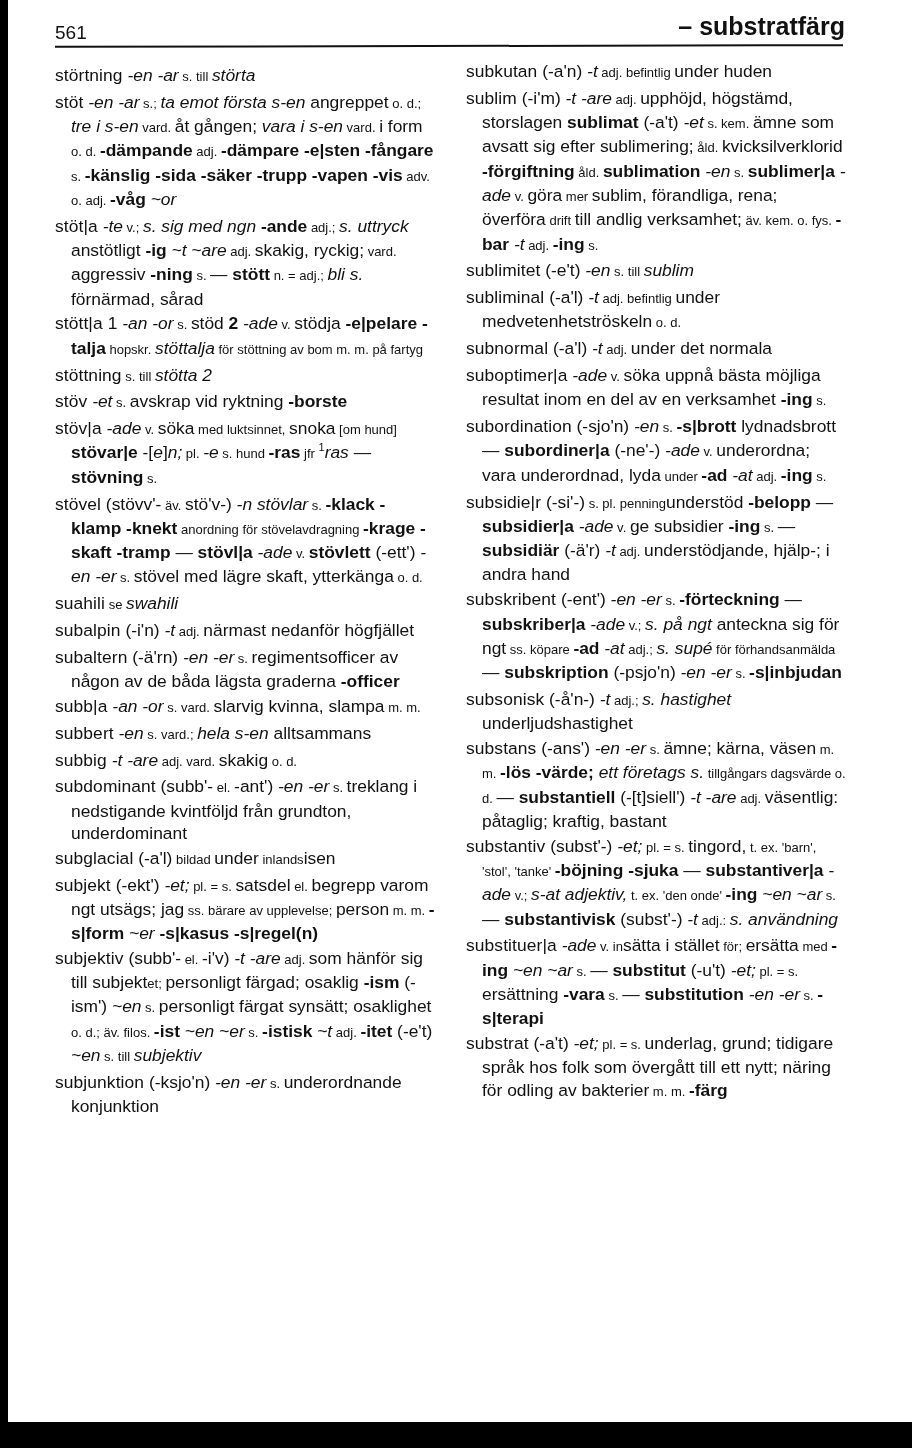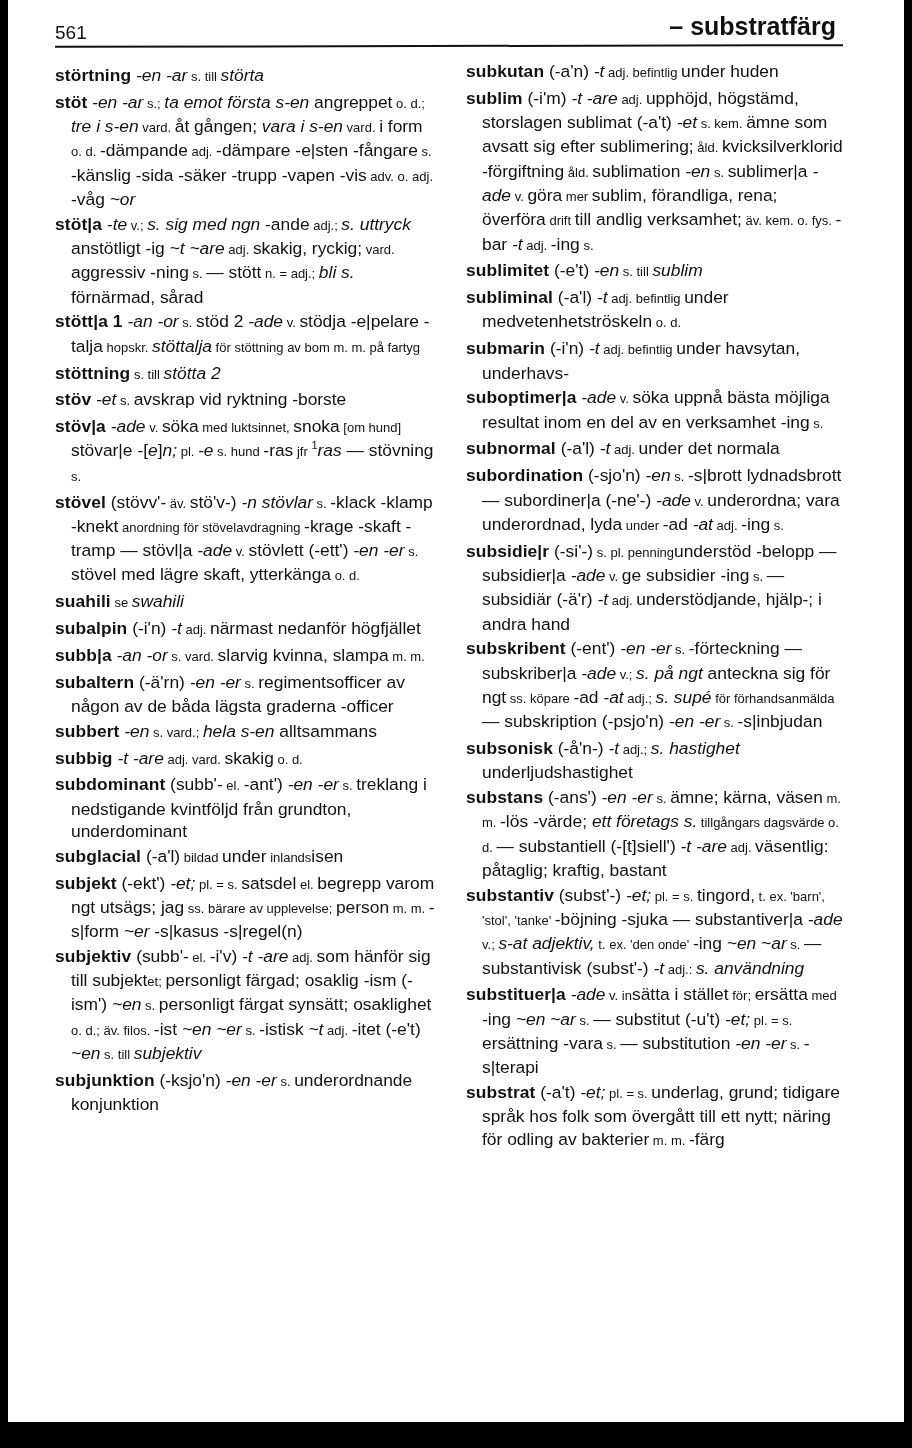--- a/index.html
+++ b/index.html
@@ -5,42 +5,43 @@
   html, body { margin: 0; padding: 0; }
   body {
     width: 912px; height: 1448px; position: relative; overflow: hidden;
     background: #000;
     font-family: "Liberation Sans", sans-serif;
     color: #111;
   }
   .page {
     position: absolute; left: 8px; top: 0; width: 896px; height: 1422px;
     background: #fff;
+    padding-left: 9px;
   }
   .page-number {
     position: absolute; left: 47px; top: 22px; font-size: 19px; color: #111;
   }
   .running-head {
     position: absolute; right: 68px; top: 12px; font-size: 25px; font-weight: bold;
   }
   .rule {
     position: absolute; left: 47px; top: 45px; width: 788px; height: 2px; background: #111;
     transform: rotate(-0.12deg);
   }
   .col {
     position: absolute; top: 64px; width: 380px;
     font-size: 17.4px; line-height: 22.3px;
   }
   .col.left { left: 47px; }
   .col.right { left: 458px; top: 60px; }
   .entry {
     padding-left: 16px; text-indent: -16px; margin-bottom: 2.5px;
   }
-  .hw { font-weight: 700; letter-spacing: 0.1px; }
-  .b { font-weight: normal; margin-top: 44px; }
+  .hw { font-weight: 400; letter-spacing: 0.1px; }
+  .b { font-weight: bold; margin-top: 44px; }
   .i { font-style: italic; }
   .sm { font-size: 13px; }
   .sup { font-size: 11px; vertical-align: super; line-height: 0; }
 </style>
 </head>
 <body>
 
 <div class="page">
   <div class="page-number">561</div>
   <div class="running-head">– substratfärg</div>
@@ -50,38 +51,37 @@
       <div class="entry"><span class="hw">störtning</span><span class="i"> -en -ar</span><span class="sm"> s. till </span><span class="i">störta</span></div>
       <div class="entry"><span class="hw">stöt</span><span class="i"> -en -ar</span><span class="sm"> s.; </span><span class="i">ta emot första s-en</span><span> angreppet</span><span class="sm"> o. d.; </span><span class="i">tre i s-en</span><span class="sm"> vard. </span><span>åt gången; </span><span class="i">vara i s-en</span><span class="sm"> vard. </span><span>i form</span><span class="sm"> o. d. </span><span class="b">-dämpande</span><span class="sm"> adj. </span><span class="b">-dämpare -e|sten -fångare</span><span class="sm"> s. </span><span class="b">-känslig -sida -säker -trupp -vapen -vis</span><span class="sm"> adv. o. adj. </span><span class="b">-våg</span><span class="i"> ~or</span></div>
       <div class="entry"><span class="hw">stöt|a</span><span class="i"> -te</span><span class="sm"> v.; </span><span class="i">s. sig med ngn</span><span class="b"> -ande</span><span class="sm"> adj.; </span><span class="i">s. uttryck</span><span> anstötligt </span><span class="b">-ig</span><span class="i"> ~t ~are</span><span class="sm"> adj. </span><span>skakig, ryckig;</span><span class="sm"> vard. </span><span>aggressiv </span><span class="b">-ning</span><span class="sm"> s. </span><span>— </span><span class="b">stött</span><span class="sm"> n. = adj.; </span><span class="i">bli s.</span><span> förnärmad, sårad</span></div>
       <div class="entry"><span class="hw">stött|a 1</span><span class="i"> -an -or</span><span class="sm"> s. </span><span>stöd </span><span class="b">2</span><span class="i"> -ade</span><span class="sm"> v. </span><span>stödja </span><span class="b">-e|pelare -talja</span><span class="sm"> hopskr. </span><span class="i">stöttalja</span><span class="sm"> för stöttning av bom m. m. på fartyg</span></div>
       <div class="entry"><span class="hw">stöttning</span><span class="sm"> s. till </span><span class="i">stötta 2</span></div>
       <div class="entry"><span class="hw">stöv</span><span class="i"> -et</span><span class="sm"> s. </span><span>avskrap vid ryktning </span><span class="b">-borste</span></div>
       <div class="entry"><span class="hw">stöv|a</span><span class="i"> -ade</span><span class="sm"> v. </span><span>söka</span><span class="sm"> med luktsinnet, </span><span>snoka</span><span class="sm"> [om hund] </span><span class="b">stövar|e</span><span> -[</span><span class="i">e</span><span>]</span><span class="i">n;</span><span class="sm"> pl. </span><span class="i">-e</span><span class="sm"> s. hund </span><span class="b">-ras</span><span class="sm"> jfr </span><span class="sup">1</span><span class="i">ras</span><span> — </span><span class="b">stövning</span><span class="sm"> s.</span></div>
       <div class="entry"><span class="hw">stövel</span><span> (stövv'-</span><span class="sm"> äv. </span><span>stö'v-) </span><span class="i">-n stövlar</span><span class="sm"> s. </span><span class="b">-klack -klamp -knekt</span><span class="sm"> anordning för stövelavdragning </span><span class="b">-krage -skaft -tramp</span><span> — </span><span class="b">stövl|a</span><span class="i"> -ade</span><span class="sm"> v. </span><span class="b">stövlett</span><span> (-ett') </span><span class="i">-en -er</span><span class="sm"> s. </span><span>stövel med lägre skaft, ytterkänga</span><span class="sm"> o. d.</span></div>
       <div class="entry"><span class="hw">suahili</span><span class="sm"> se </span><span class="i">swahili</span></div>
       <div class="entry"><span class="hw">subalpin</span><span> (-i'n) </span><span class="i">-t</span><span class="sm"> adj. </span><span>närmast nedanför högfjället</span></div>
+      <div class="entry"><span class="hw">subaltern</span><span> (-ä'rn) </span><span class="i">-en -er</span><span class="sm"> s. </span><span>regimentsofficer av någon av de båda lägsta graderna </span><span class="b">-officer</span></div>
       <div class="entry"><span class="hw">subb|a</span><span class="i"> -an -or</span><span class="sm"> s. vard. </span><span>slarvig kvinna, slampa</span><span class="sm"> m. m.</span></div>
-      <div class="entry"><span class="hw">subaltern</span><span> (-ä'rn) </span><span class="i">-en -er</span><span class="sm"> s. </span><span>regimentsofficer av någon av de båda lägsta graderna </span><span class="b">-officer</span></div>
       <div class="entry"><span class="hw">subbert</span><span class="i"> -en</span><span class="sm"> s. vard.; </span><span class="i">hela s-en</span><span> alltsammans</span></div>
       <div class="entry"><span class="hw">subbig</span><span class="i"> -t -are</span><span class="sm"> adj. vard. </span><span>skakig</span><span class="sm"> o. d.</span></div>
       <div class="entry"><span class="hw">subdominant</span><span> (subb'-</span><span class="sm"> el. </span><span>-ant') </span><span class="i">-en -er</span><span class="sm"> s. </span><span>treklang i nedstigande kvintföljd från grundton, underdominant</span></div>
       <div class="entry"><span class="hw">subglacial</span><span> (-a'l)</span><span class="sm"> bildad </span><span>under</span><span class="sm"> inlands</span><span>isen</span></div>
       <div class="entry"><span class="hw">subjekt</span><span> (-ekt') </span><span class="i">-et;</span><span class="sm"> pl. = s. </span><span>satsdel</span><span class="sm"> el. </span><span>begrepp varom ngt utsägs; jag</span><span class="sm"> ss. bärare av upplevelse; </span><span>person</span><span class="sm"> m. m. </span><span class="b">-s|form</span><span class="i"> ~er </span><span class="b">-s|kasus -s|regel(n)</span></div>
       <div class="entry"><span class="hw">subjektiv</span><span> (subb'-</span><span class="sm"> el. </span><span>-i'v) </span><span class="i">-t -are</span><span class="sm"> adj. </span><span>som hänför sig till subjekt</span><span class="sm">et; </span><span>personligt färgad; osaklig </span><span class="b">-ism</span><span> (-ism') </span><span class="i">~en</span><span class="sm"> s. </span><span>personligt färgat synsätt; osaklighet</span><span class="sm"> o. d.; äv. filos. </span><span class="b">-ist</span><span class="i"> ~en ~er</span><span class="sm"> s. </span><span class="b">-istisk</span><span class="i"> ~t</span><span class="sm"> adj. </span><span class="b">-itet</span><span> (-e't) </span><span class="i">~en</span><span class="sm"> s. till </span><span class="i">subjektiv</span></div>
       <div class="entry"><span class="hw">subjunktion</span><span> (-ksjo'n) </span><span class="i">-en -er</span><span class="sm"> s. </span><span>underordnande konjunktion</span></div>
     </div>
   <div class="col right">
       <div class="entry"><span class="hw">subkutan</span><span> (-a'n) </span><span class="i">-t</span><span class="sm"> adj. befintlig </span><span>under huden</span></div>
       <div class="entry"><span class="hw">sublim</span><span> (-i'm) </span><span class="i">-t -are</span><span class="sm"> adj. </span><span>upphöjd, högstämd, storslagen </span><span class="b">sublimat</span><span> (-a't) </span><span class="i">-et</span><span class="sm"> s. kem. </span><span>ämne som avsatt sig efter sublimering;</span><span class="sm"> åld. </span><span>kvicksilverklorid </span><span class="b">-förgiftning</span><span class="sm"> åld. </span><span class="b">sublimation</span><span class="i"> -en</span><span class="sm"> s. </span><span class="b">sublimer|a</span><span class="i"> -ade</span><span class="sm"> v. </span><span>göra</span><span class="sm"> mer </span><span>sublim, förandliga, rena; överföra</span><span class="sm"> drift </span><span>till andlig verksamhet;</span><span class="sm"> äv. kem. o. fys. </span><span class="b">-bar</span><span class="i"> -t</span><span class="sm"> adj. </span><span class="b">-ing</span><span class="sm"> s.</span></div>
       <div class="entry"><span class="hw">sublimitet</span><span> (-e't) </span><span class="i">-en</span><span class="sm"> s. till </span><span class="i">sublim</span></div>
       <div class="entry"><span class="hw">subliminal</span><span> (-a'l) </span><span class="i">-t</span><span class="sm"> adj. befintlig </span><span>under medvetenhetströskeln</span><span class="sm"> o. d.</span></div>
-      <div class="entry"><span class="hw">submarin</span><span> (-i'n) </span><span class="i">-t</span><span class="sm"> adj. befintlig </span><span>under havsytan, underhavs-</span></div>
+      <div class="entry"><span class="hw">subnormal</span><span> (-a'l) </span><span class="i">-t</span><span class="sm"> adj. </span><span>under det normala</span></div>
       <div class="entry"><span class="hw">suboptimer|a</span><span class="i"> -ade</span><span class="sm"> v. </span><span>söka uppnå bästa möjliga resultat inom en del av en verksamhet </span><span class="b">-ing</span><span class="sm"> s.</span></div>
-      <div class="entry"><span class="hw">subnormal</span><span> (-a'l) </span><span class="i">-t</span><span class="sm"> adj. </span><span>under det normala</span></div>
       <div class="entry"><span class="hw">subordination</span><span> (-sjo'n) </span><span class="i">-en</span><span class="sm"> s. </span><span class="b">-s|brott</span><span> lydnadsbrott — </span><span class="b">subordiner|a</span><span> (-ne'-) </span><span class="i">-ade</span><span class="sm"> v. </span><span>underordna; vara underordnad, lyda</span><span class="sm"> under </span><span class="b">-ad</span><span class="i"> -at</span><span class="sm"> adj. </span><span class="b">-ing</span><span class="sm"> s.</span></div>
       <div class="entry"><span class="hw">subsidie|r</span><span> (-si'-)</span><span class="sm"> s. pl. penning</span><span>understöd </span><span class="b">-belopp</span><span> — </span><span class="b">subsidier|a</span><span class="i"> -ade</span><span class="sm"> v. </span><span>ge subsidier </span><span class="b">-ing</span><span class="sm"> s. </span><span>— </span><span class="b">subsidiär</span><span> (-ä'r) </span><span class="i">-t</span><span class="sm"> adj. </span><span>understödjande, hjälp-; i andra hand</span></div>
       <div class="entry"><span class="hw">subskribent</span><span> (-ent') </span><span class="i">-en -er</span><span class="sm"> s. </span><span class="b">-förteckning</span><span> — </span><span class="b">subskriber|a</span><span class="i"> -ade</span><span class="sm"> v.; </span><span class="i">s. på ngt</span><span> anteckna sig för ngt</span><span class="sm"> ss. köpare </span><span class="b">-ad</span><span class="i"> -at</span><span class="sm"> adj.; </span><span class="i">s. supé</span><span class="sm"> för förhandsanmälda </span><span>— </span><span class="b">subskription</span><span> (-psjo'n) </span><span class="i">-en -er</span><span class="sm"> s. </span><span class="b">-s|inbjudan</span></div>
       <div class="entry"><span class="hw">subsonisk</span><span> (-å'n-) </span><span class="i">-t</span><span class="sm"> adj.; </span><span class="i">s. hastighet</span><span> underljudshastighet</span></div>
       <div class="entry"><span class="hw">substans</span><span> (-ans') </span><span class="i">-en -er</span><span class="sm"> s. </span><span>ämne; kärna, väsen</span><span class="sm"> m. m. </span><span class="b">-lös -värde;</span><span class="i"> ett företags s.</span><span class="sm"> tillgångars dagsvärde o. d. </span><span>— </span><span class="b">substantiell</span><span> (-[t]siell') </span><span class="i">-t -are</span><span class="sm"> adj. </span><span>väsentlig: påtaglig; kraftig, bastant</span></div>
       <div class="entry"><span class="hw">substantiv</span><span> (subst'-) </span><span class="i">-et;</span><span class="sm"> pl. = s. </span><span>tingord,</span><span class="sm"> t. ex. 'barn', 'stol', 'tanke' </span><span class="b">-böjning -sjuka</span><span> — </span><span class="b">substantiver|a</span><span class="i"> -ade</span><span class="sm"> v.; </span><span class="i">s-at adjektiv,</span><span class="sm"> t. ex. 'den onde' </span><span class="b">-ing</span><span class="i"> ~en ~ar</span><span class="sm"> s. </span><span>— </span><span class="b">substantivisk</span><span> (subst'-) </span><span class="i">-t</span><span class="sm"> adj.: </span><span class="i">s. användning</span></div>
       <div class="entry"><span class="hw">substituer|a</span><span class="i"> -ade</span><span class="sm"> v. in</span><span>sätta i stället</span><span class="sm"> för; </span><span>ersätta</span><span class="sm"> med </span><span class="b">-ing</span><span class="i"> ~en ~ar</span><span class="sm"> s. </span><span>— </span><span class="b">substitut</span><span> (-u't) </span><span class="i">-et;</span><span class="sm"> pl. = s. </span><span>ersättning </span><span class="b">-vara</span><span class="sm"> s. </span><span>— </span><span class="b">substitution</span><span class="i"> -en -er</span><span class="sm"> s. </span><span class="b">-s|terapi</span></div>
       <div class="entry"><span class="hw">substrat</span><span> (-a't) </span><span class="i">-et;</span><span class="sm"> pl. = s. </span><span>underlag, grund; tidigare språk hos folk som övergått till ett nytt; näring för odling av bakterier</span><span class="sm"> m. m. </span><span class="b">-färg</span></div>
     </div>
 </div>

